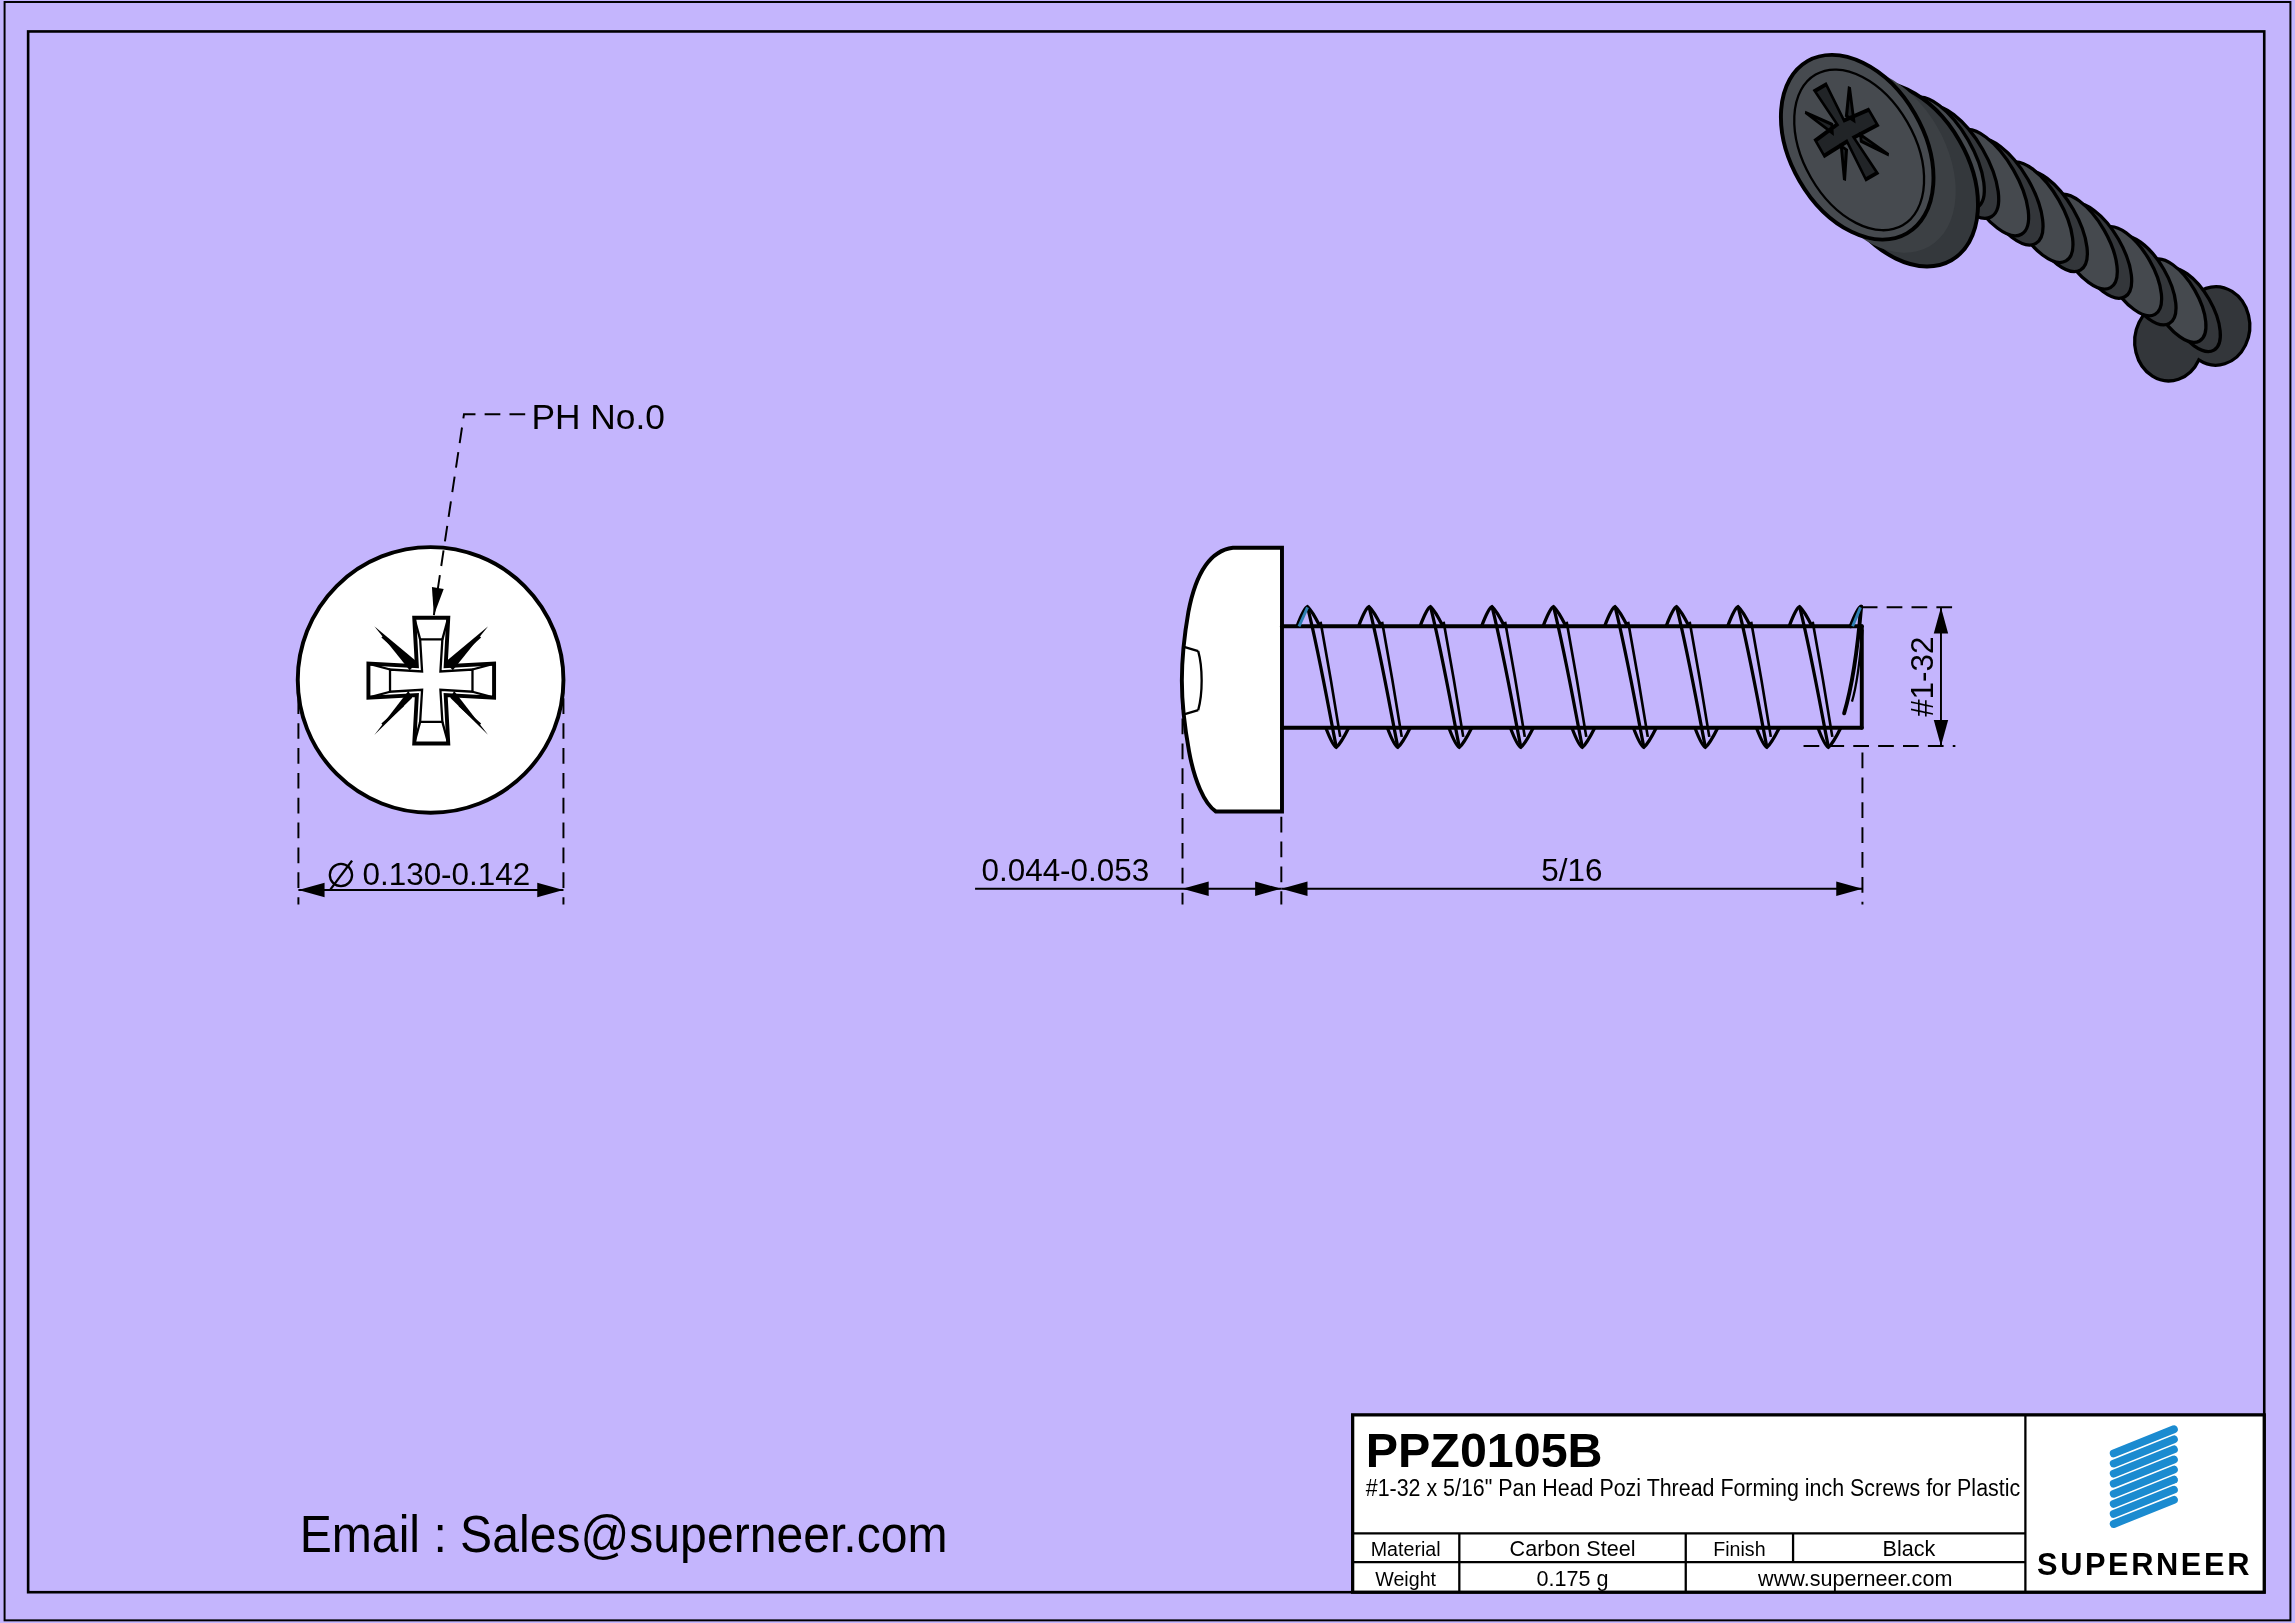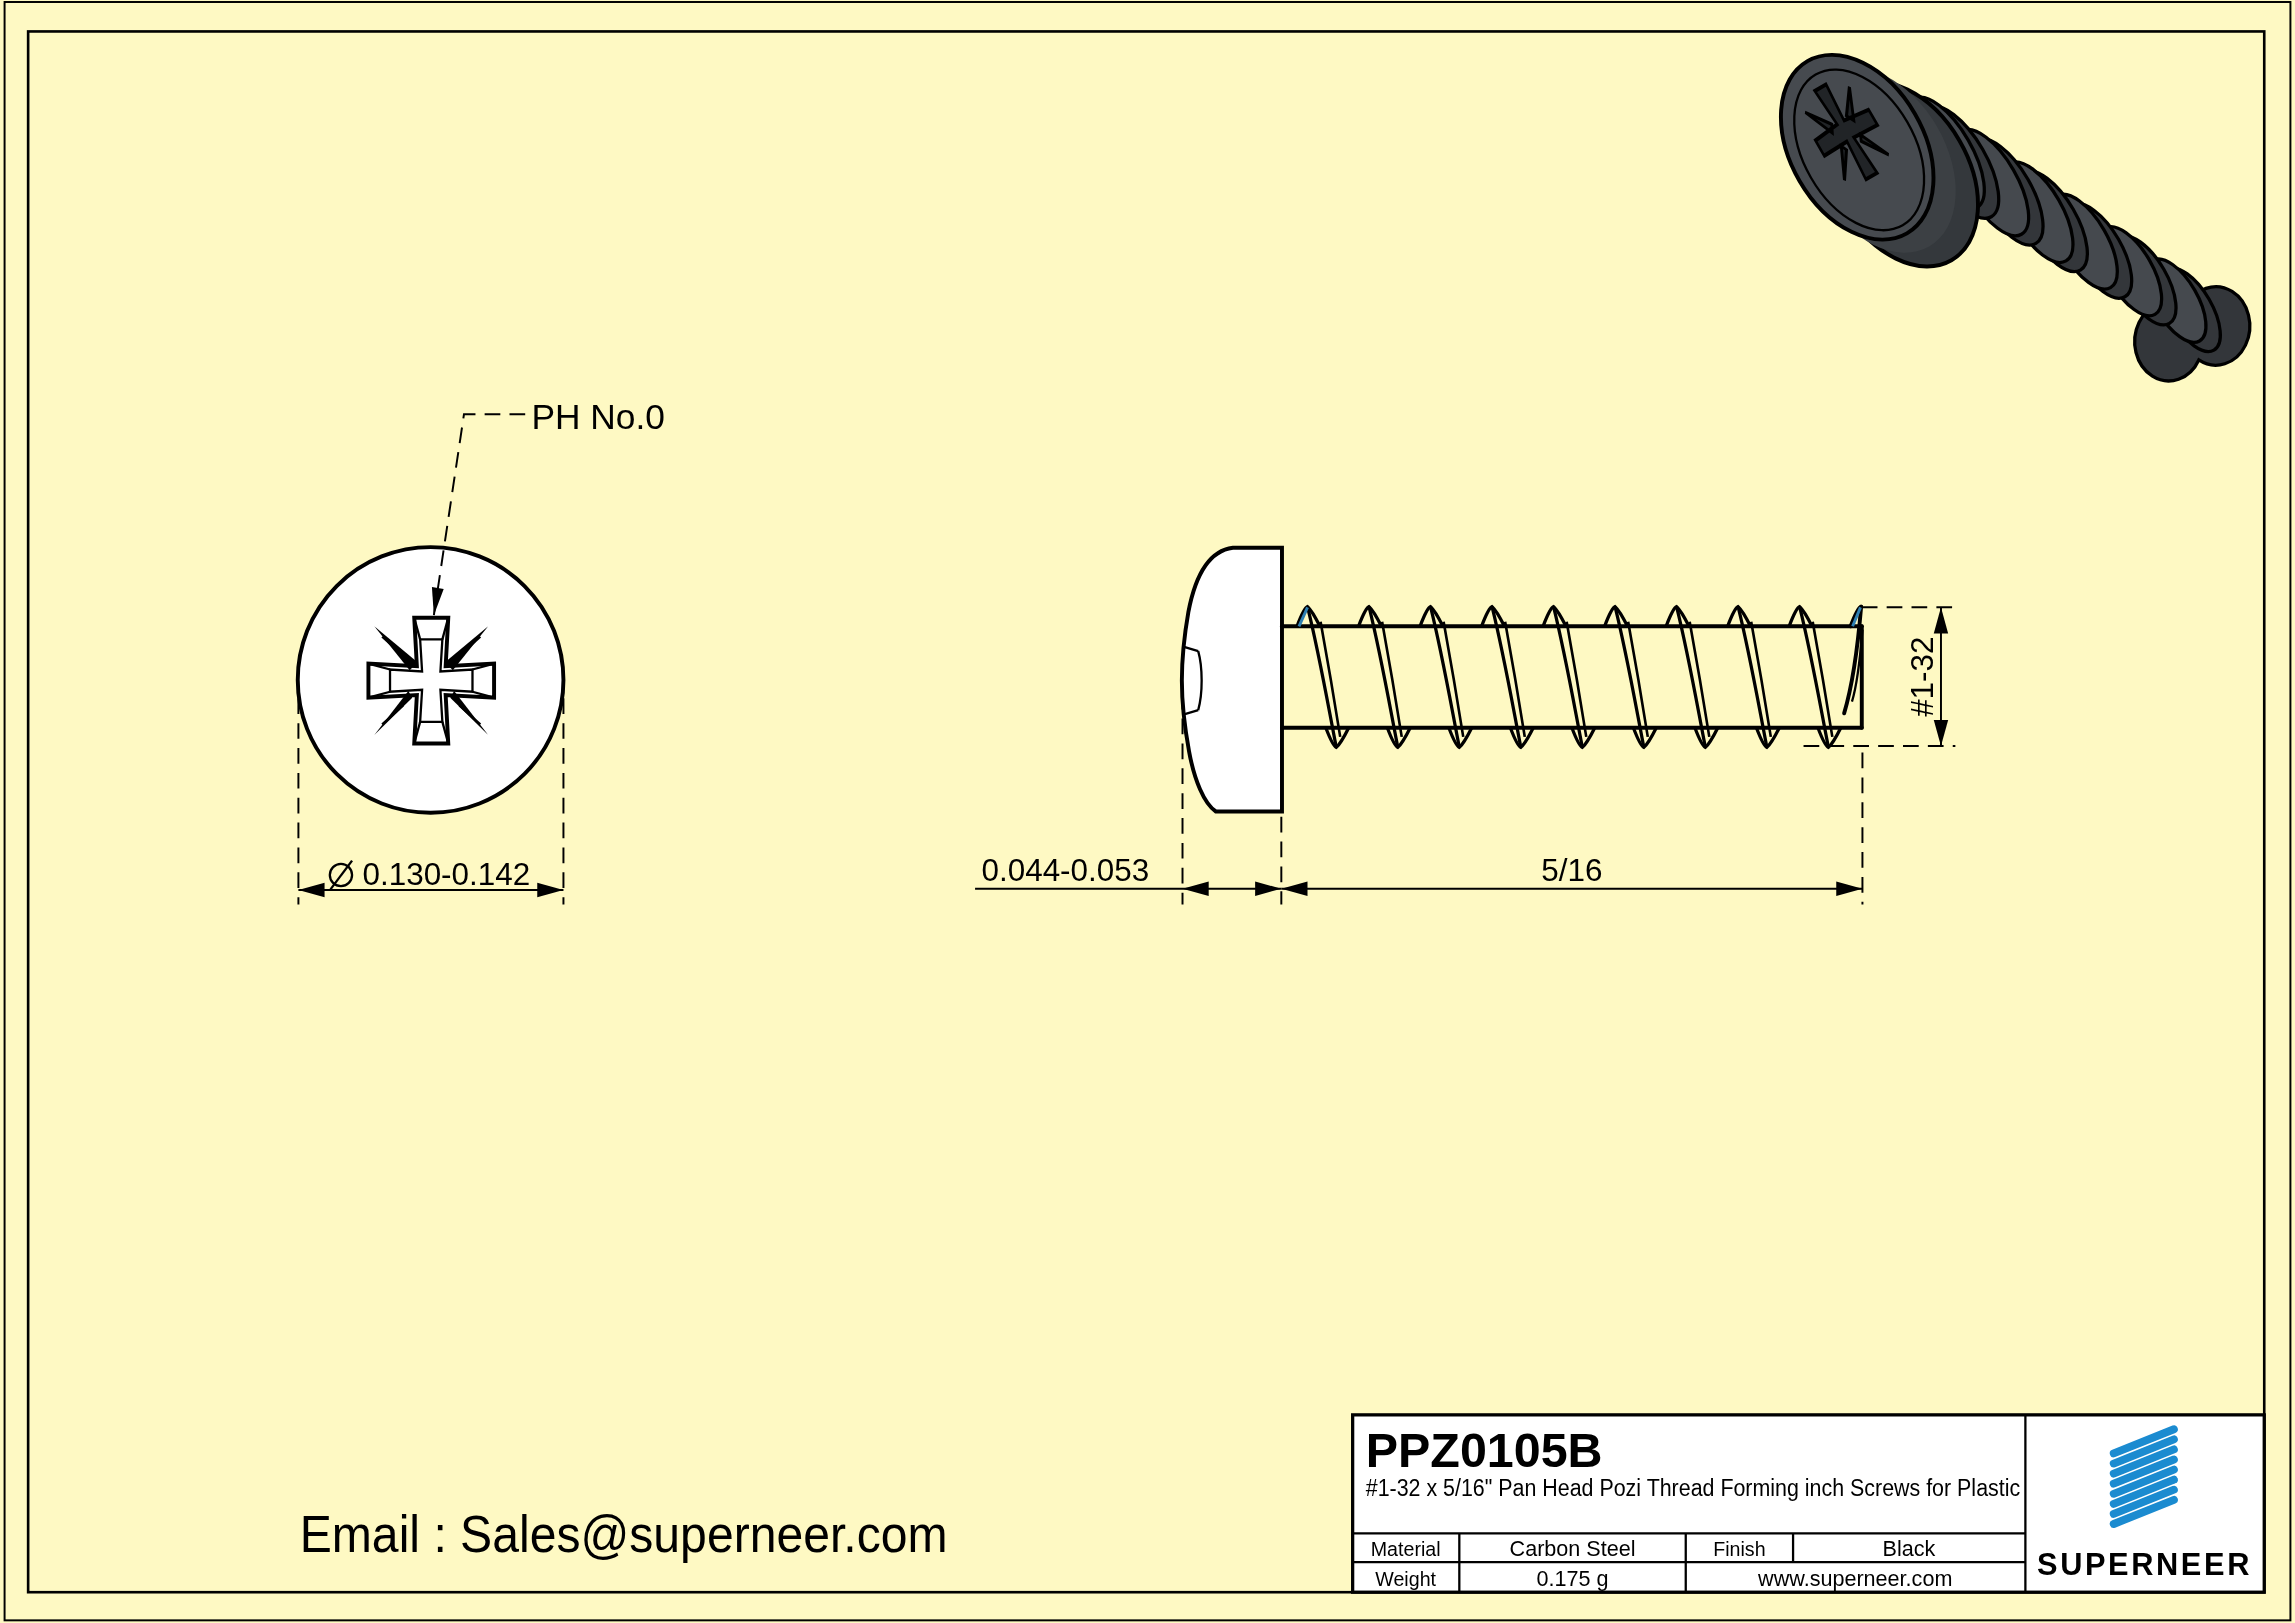--- a/index.html
+++ b/index.html
@@ -1,19 +1,19 @@
 <!DOCTYPE html>
 <html style="font-size:10.5px"><head>
 <meta charset="utf-8">
 <style>
   html,body{margin:0;padding:0;background:#e8e8e8;}
   .sheet{
     position:relative;
     width:2295px;height:1623px;
-    background:#fef9c3;
+    background:#c4b5fd;
     font-family:"Liberation Sans", sans-serif;
     overflow:hidden;
     text-align:right;
   }
   svg{position:absolute;left:0;top:0;}
   text{fill:#000;}
   .dimtxt{font-size:48px;}
   .caddash{stroke:#000;stroke-width:3;fill:none;stroke-dasharray:24 14;}
   .dimline{stroke:#000;stroke-width:3;fill:none;}
   .outline{stroke:#000;stroke-width:6;fill:none;stroke-linecap:round;}

